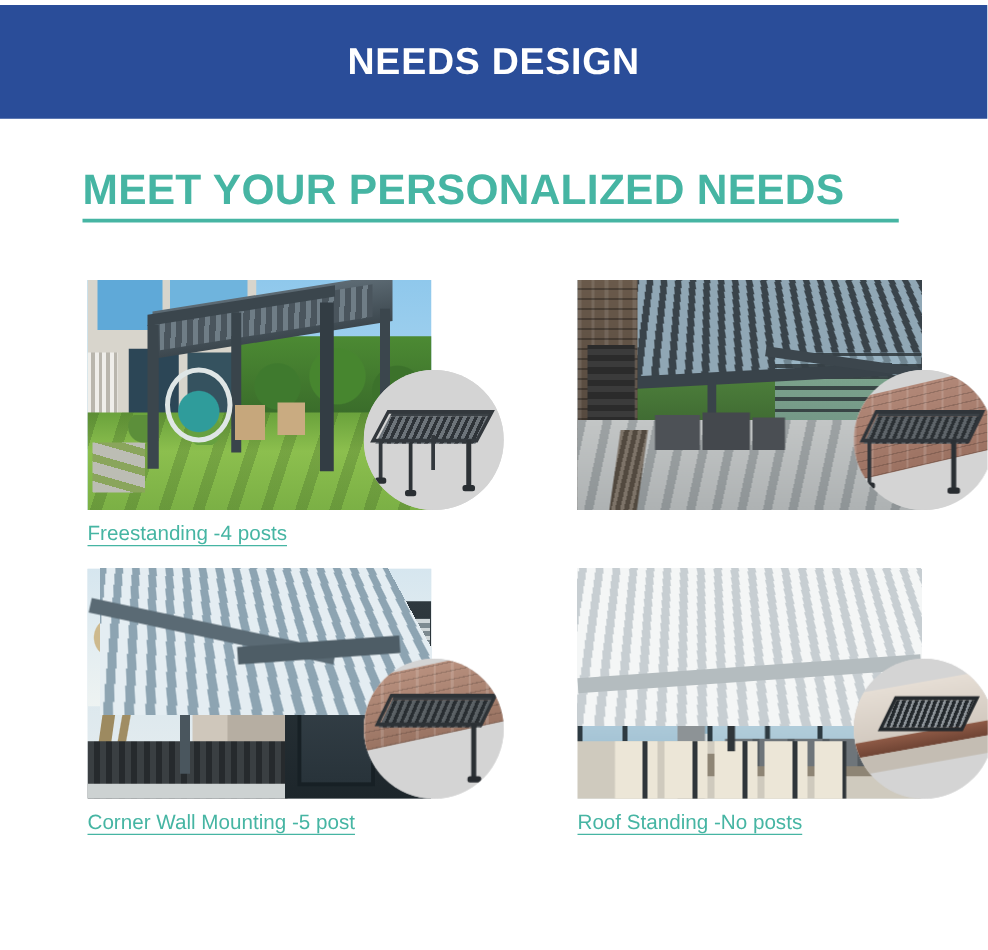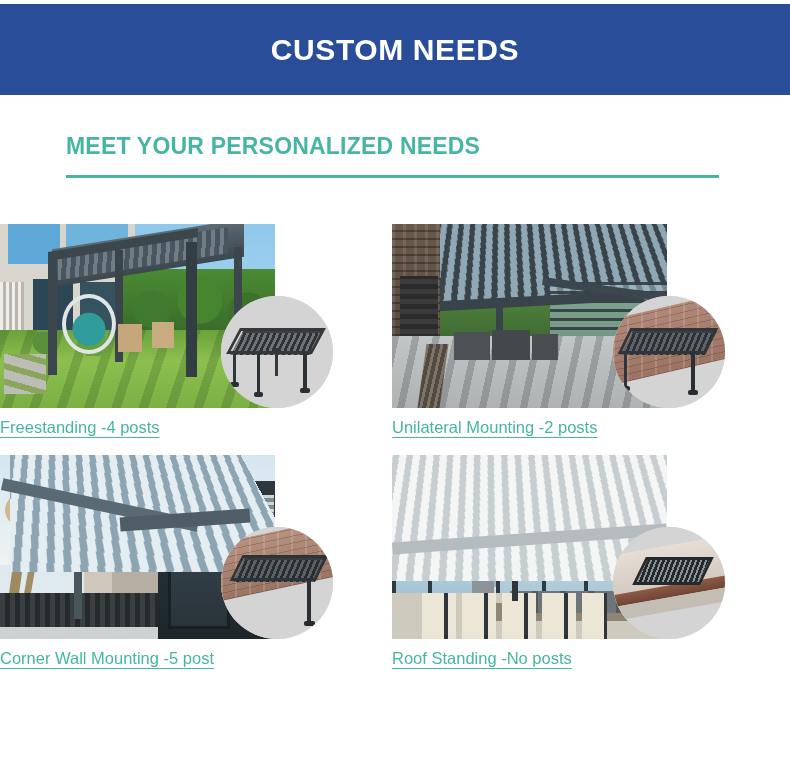--- a/index.html
+++ b/index.html
@@ -33,21 +33,21 @@
     font-weight: bold;
     letter-spacing: 0.6px;
     font-family: "Liberation Sans", sans-serif;
   }
 
   
   .section-heading {
     position: absolute;
     left: 66px;
     top: 133px;
-    font-size: 23px;
+    font-size: 34px;
     font-weight: bold;
     color: #46b5a3;
     letter-spacing: 0.2px;
     white-space: nowrap;
     font-family: "Liberation Sans", sans-serif;
   }
   .heading-rule {
     position: absolute;
     left: 66px;
     top: 175px;
@@ -59,20 +59,21 @@
   
   .grid {
     position: absolute;
     left: 0;
     top: 216px;
     width: 790px;
   }
   .card-row {
     display: flex;
     gap: 59px;
+    padding-left: 70px;
     margin-bottom: 10px;
   }
   .card {
     width: 333px;
   }
   .photo-wrap {
     position: relative;
     width: 333px;
     height: 192px;
   }
@@ -399,21 +400,21 @@
     border: 3px solid #24292d;
   }
 
   
   .abs { position:absolute; }
 </style>
 </head>
 <body>
 
 <div class="banner">
-  <div class="banner-title">CUSTOM NEEDS</div>
+  <div class="banner-title">NEEDS DESIGN</div>
 </div>
 
 <div class="section-heading">MEET YOUR PERSONALIZED NEEDS</div>
 <div class="heading-rule"></div>
 
 <div class="grid">
 
   <div class="card-row">
 
     <div class="card">
@@ -479,21 +480,20 @@
             <div class="brick abs"></div>
             <div class="canopy2 abs"></div>
             <div class="frame2 abs"></div>
             <div class="l1 abs"></div>
             <div class="l2 abs"></div>
             <div class="f1 abs"></div>
             <div class="f2 abs"></div>
           </div>
         </div>
       </div>
-      <div class="caption">Unilateral Mounting -2 posts</div>
     </div>
   </div>
 
   <div class="card-row">
 
     <div class="card">
       <div class="photo-wrap">
         <div class="photo p3">
           <div class="sky abs"></div>
           <div class="tree abs"></div>

